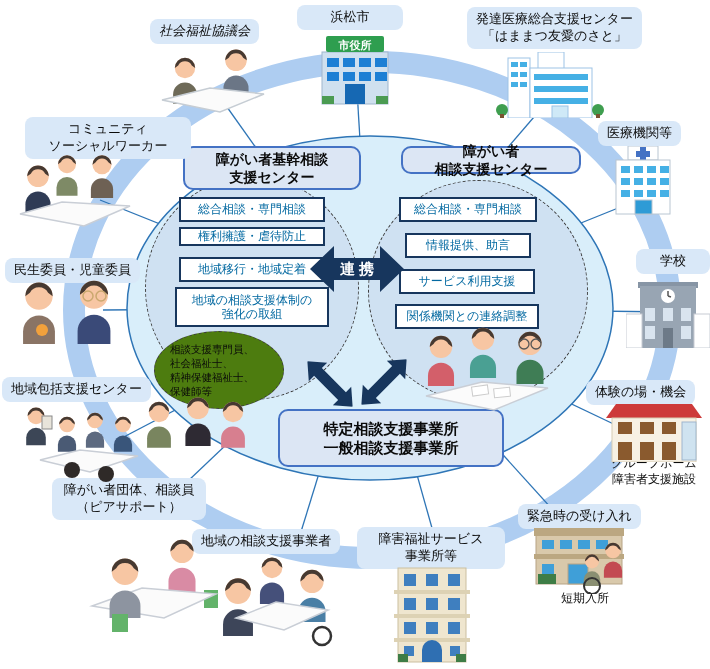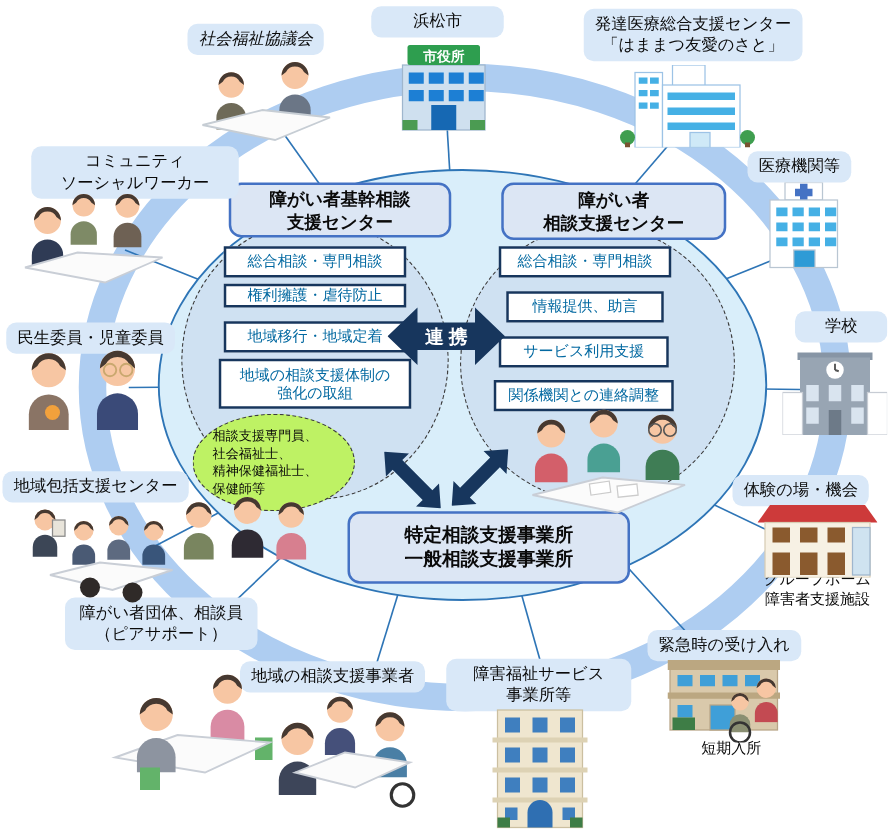--- a/index.html
+++ b/index.html
@@ -8,21 +8,21 @@
   .bg{position:absolute;left:0;top:0;}
   .dash-circle{position:absolute;border:1.6px dashed #3d3d3d;border-radius:50%;background:#cfe1f2;box-sizing:border-box;}
   .panel{position:absolute;background:#dce6f4;border:2px solid #4472c4;border-radius:10px;
          display:flex;align-items:center;justify-content:center;text-align:center;
          font-weight:bold;font-size:14px;line-height:1.3;white-space:pre-line;box-sizing:border-box;color:#0a0a0a;margin-left:36px;}
   .witem{position:absolute;background:#fff;border:2px solid #17365d;display:flex;align-items:center;justify-content:center;
          font-size:12px;line-height:1.2;text-align:center;white-space:pre-line;box-sizing:border-box;color:#0369a1;}
   .pill{position:absolute;background:#d9e8f8;border-radius:8px;padding:4px 9px;font-size:13px;line-height:1.3;
         text-align:center;white-space:pre-line;box-sizing:border-box;color:#0a0a0a;}
   .cap{position:absolute;font-size:12px;line-height:1.3;text-align:center;white-space:pre-line;color:#0a0a0a;}
-  .staff-ellipse{position:absolute;left:154px;top:331px;width:130px;height:78px;background:#bef264;
+  .staff-ellipse{position:absolute;left:154px;top:331px;width:130px;height:78px;background:#4d7c0f;
         border:1.5px dashed #3d3d3d;border-radius:50%;box-sizing:border-box;
         display:flex;align-items:center;font-size:10.5px;line-height:1.35;padding-left:15px;white-space:pre-line;color:#0a0a0a;}
   .diag{position:absolute;width:64px;height:64px;display:flex;align-items:center;justify-content:center;}
   .ill{position:absolute;}
   svg text{font-family:"Liberation Sans","DejaVu Sans",sans-serif;}
 </style>
 </head>
 <body>
 
 <div class="canvas">
@@ -55,21 +55,21 @@
         <path d="M8 16 a12 12 0 0 1 24 0 l-4 -3 a9 9 0 0 0 -16 0 z" fill="#463931"></path>
       </symbol>
     </defs>
   </svg>
 
   <div class="dash-circle" style="left:145px;top:176px;width:214px;height:224px;"></div>
   <div class="dash-circle" style="left:368px;top:180px;width:220px;height:222px;"></div>
 
   <div class="panel" style="left:147px;top:146px;width:178px;height:44px;">障がい者基幹相談
 支援センター</div>
-  <div class="panel" style="left:365px;top:146px;width:180px;height:46px;">障がい者
+  <div class="panel" style="left:365px;top:146px;width:180px;height:28px;">障がい者
 相談支援センター</div>
 
   <div class="witem" style="left:179px;top:197px;width:146px;height:25px;">総合相談・専門相談</div>
   <div class="witem" style="left:179px;top:227px;width:146px;height:19px;">権利擁護・虐待防止</div>
   <div class="witem" style="left:179px;top:257px;width:146px;height:25px;">地域移行・地域定着</div>
   <div class="witem" style="left:175px;top:287px;width:154px;height:40px;">地域の相談支援体制の
 強化の取組</div>
 
   <div class="witem" style="left:399px;top:197px;width:138px;height:25px;">総合相談・専門相談</div>
   <div class="witem" style="left:405px;top:233px;width:126px;height:25px;">情報提供、助言</div>

